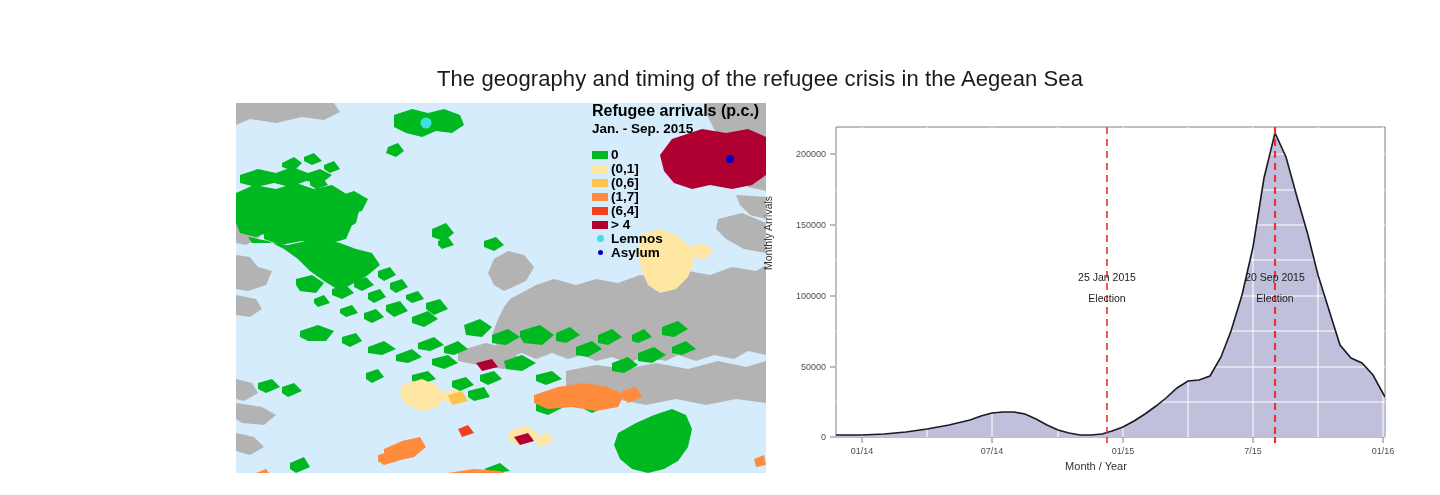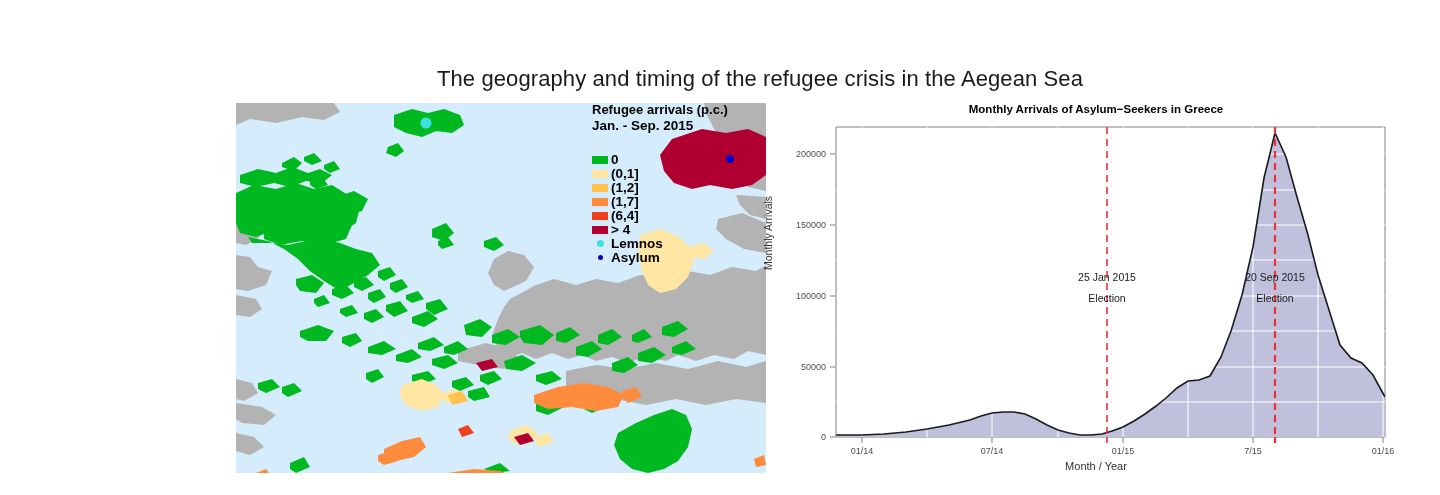--- a/index.html
+++ b/index.html
@@ -28,22 +28,22 @@
     overflow:visible;
   }
   #map-svg { position:absolute; left:0; top:0; width:530px; height:370px; }
 
   
   #map-legend {
     position:absolute; left:592px; top:103px;
     font-size:13.5px; font-weight:bold; color:#000;
     line-height:1.0;
   }
-  #map-legend .legend-title { font-size:13px; font-weight:bold; white-space:nowrap; margin-bottom:3px;}
-  #map-legend .legend-sub  { font-size:13.5px; font-weight:bold; white-space:nowrap; margin-bottom:20px;}
+  #map-legend .legend-title { font-size:16px; font-weight:bold; white-space:nowrap; margin-bottom:3px;}
+  #map-legend .legend-sub  { font-size:13.5px; font-weight:bold; white-space:nowrap; margin-bottom:12px;}
   #map-legend .legend-row {
     display:flex; align-items:center; height:14px; white-space:nowrap;
   }
   #map-legend .swatch {
     width:16px; height:8px; margin-right:3px; flex:0 0 auto;
   }
   #map-legend .ptswatch {
     width:16px; height:12px; margin-right:3px; flex:0 0 auto;
     display:flex; align-items:center; justify-content:center;
   }
@@ -247,21 +247,21 @@
     <div class="legend-row">
       <span class="swatch" style="background:#00b81f"></span>
       <span class="legend-label">0</span>
     </div>
     <div class="legend-row">
       <span class="swatch" style="background:#ffe7a3"></span>
       <span class="legend-label">(0,1]</span>
     </div>
     <div class="legend-row">
       <span class="swatch" style="background:#ffc24d"></span>
-      <span class="legend-label">(1,2]</span>
+      <span class="legend-label">(0,6]</span>
     </div>
     <div class="legend-row">
       <span class="swatch" style="background:#ff8c3c"></span>
       <span class="legend-label">(1,7]</span>
     </div>
     <div class="legend-row">
       <span class="swatch" style="background:#f0401e"></span>
       <span class="legend-label">(6,4]</span>
     </div>
     <div class="legend-row">
@@ -276,21 +276,20 @@
     </div>
     <div class="legend-row">
       <span class="ptswatch">
           <span class="dot-lesvos"></span>
         </span>
       <span class="legend-label">Asylum</span>
     </div>
   </div>
 
   <div id="chart-panel">
-    <div id="chart-title">Monthly Arrivals of Asylum−Seekers in Greece</div>
     <div id="ylab">Monthly Arrivals</div>
     <div id="xlab">Month / Year</div>
 
     <svg id="plot-svg" viewBox="0 0 660 390" xmlns="http://www.w3.org/2000/svg">
 
       <g>
         <line x1="70" y1="32" x2="70" y2="342" stroke="#808080" stroke-width="1"></line>
         <line x1="70" y1="32" x2="619" y2="32" stroke="#808080" stroke-width="1"></line>
         <line x1="619" y1="32" x2="619" y2="342" stroke="#808080" stroke-width="1"></line>
         <line x1="70" y1="342" x2="619" y2="342" stroke="#808080" stroke-width="1"></line>

